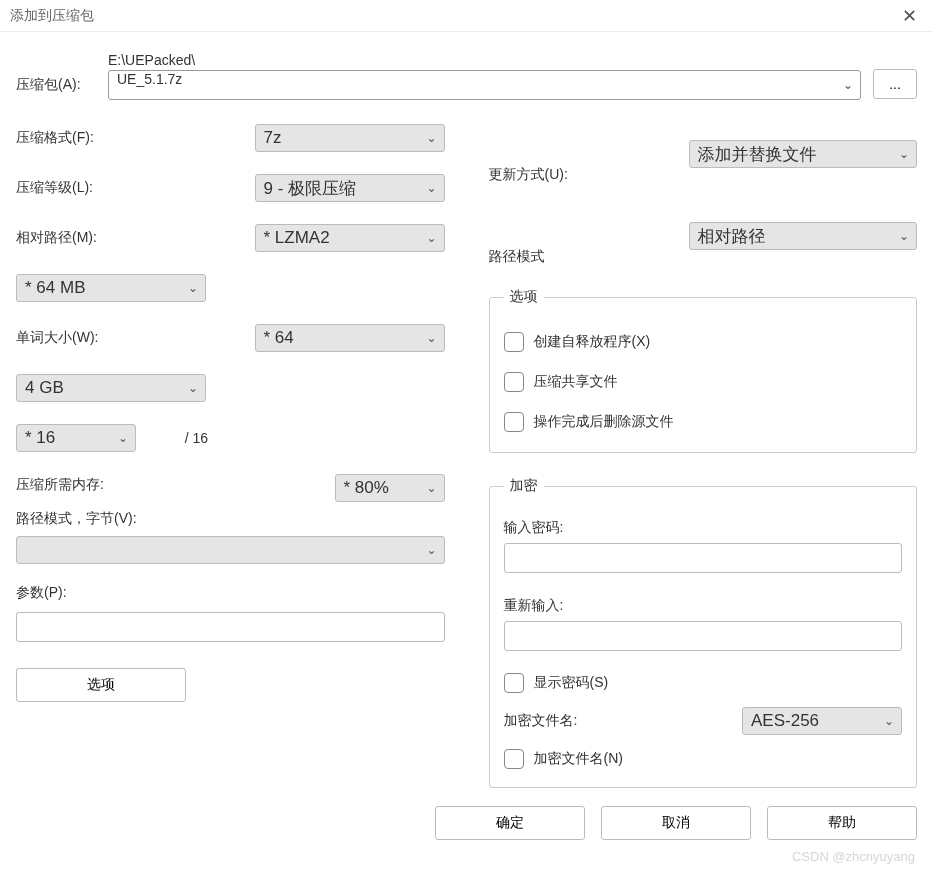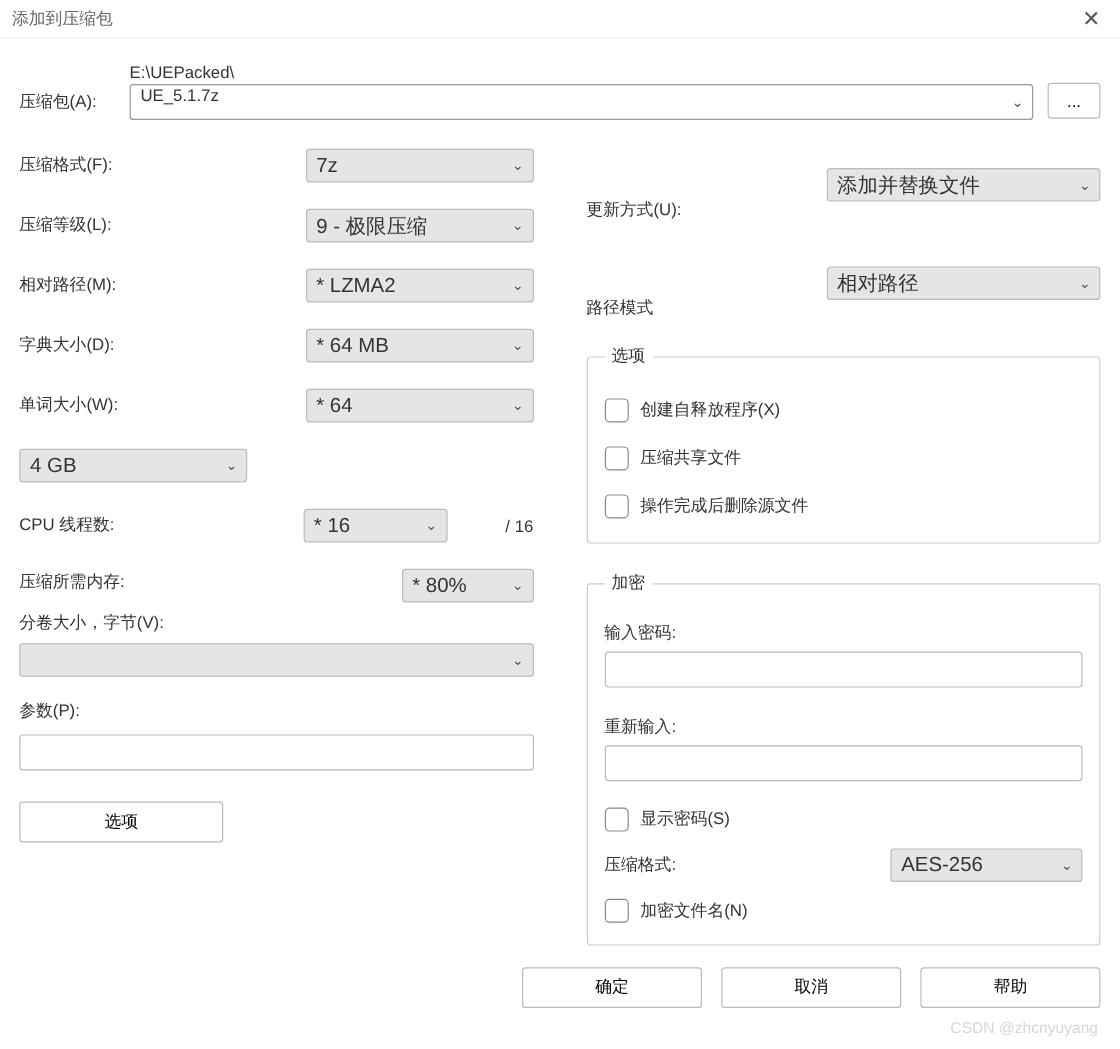--- a/index.html
+++ b/index.html
@@ -220,21 +220,20 @@
 
       <div class="form-row">
         <div class="form-label">相对路径(M):</div>
         <div class="select-wrap mid">
           <div class="select">* LZMA2</div>
           <span class="chev">⌄</span>
         </div>
       </div>
 
       <div class="form-row">
-        <div class="form-label">字典大小(D):</div>
         <div class="select-wrap mid">
           <div class="select">* 64 MB</div>
           <span class="chev">⌄</span>
         </div>
       </div>
 
       <div class="form-row">
         <div class="form-label">单词大小(W):</div>
         <div class="select-wrap mid">
           <div class="select">* 64</div>
@@ -243,42 +242,41 @@
       </div>
 
       <div class="form-row">
         <div class="select-wrap mid">
           <div class="select">4 GB</div>
           <span class="chev">⌄</span>
         </div>
       </div>
 
       <div class="form-row">
-        <div class="form-label">CPU 线程数:</div>
         <div class="threads-row" style="flex:0 0 190px;">
           <div class="select-wrap narrow">
             <div class="select">* 16</div>
             <span class="chev">⌄</span>
           </div>
           <div class="threads-total">/ 16</div>
         </div>
       </div>
 
       <div class="mem-row">
         <div class="mem-label-block">
           <div class="mem-label">压缩所需内存:</div>
         </div>
         <div class="select-wrap narrow" style="width:110px;flex:0 0 110px;">
           <div class="select">* 80%</div>
           <span class="chev">⌄</span>
         </div>
       </div>
 
 
-      <div class="vol-label">分卷大小，字节(V):</div>
+      <div class="vol-label">路径模式，字节(V):</div>
       <div class="select-wrap full-select">
         <div class="select"></div>
         <span class="chev">⌄</span>
       </div>
 
       <div class="params-label">参数(P):</div>
       <input class="text-input" value="" style="">
 
       <button class="opts-btn">选项</button>
     </div>
@@ -321,21 +319,21 @@
         <legend>加密</legend>
         <div class="enc-label">输入密码:</div>
         <input class="enc-input" type="password" style="">
         <div class="enc-label">重新输入:</div>
         <input class="enc-input" type="password" style="">
         <div class="chk-row" style="margin-top:6px;margin-bottom:14px;">
           <div class="chk"></div>
           <span>显示密码(S)</span>
         </div>
         <div class="enc-algo-row">
-          <div class="enc-algo-label">压缩格式:</div>
+          <div class="enc-algo-label">加密文件名:</div>
           <div class="select-wrap" style="flex:0 0 160px;">
             <div class="select">AES-256</div>
             <span class="chev">⌄</span>
           </div>
         </div>
         <div class="chk-row" style="margin-bottom:4px;">
           <div class="chk"></div>
           <span>加密文件名(N)</span>
         </div>
       </fieldset>

